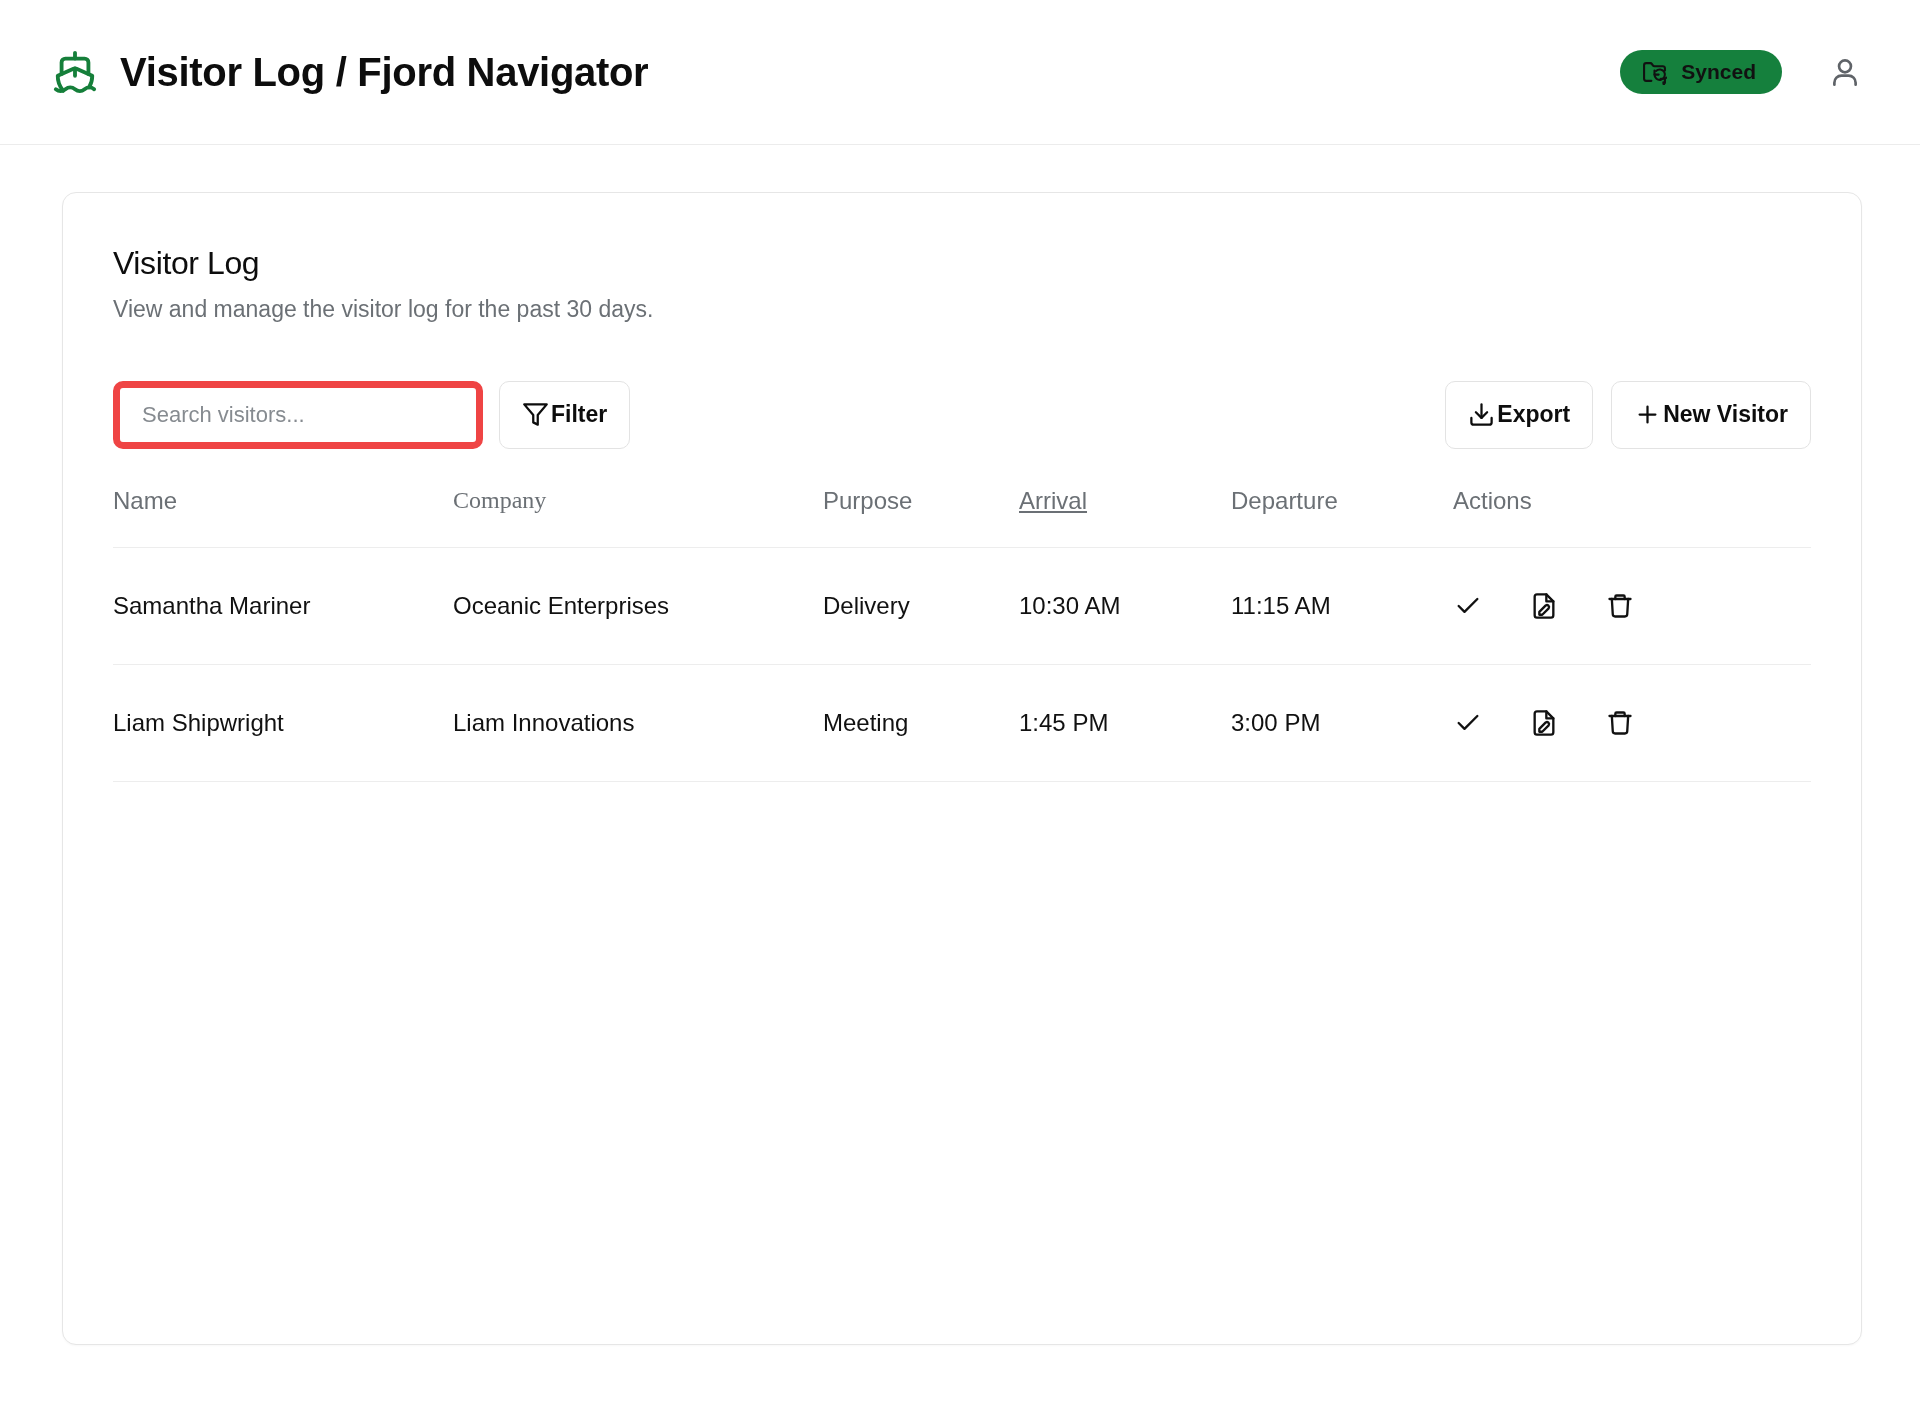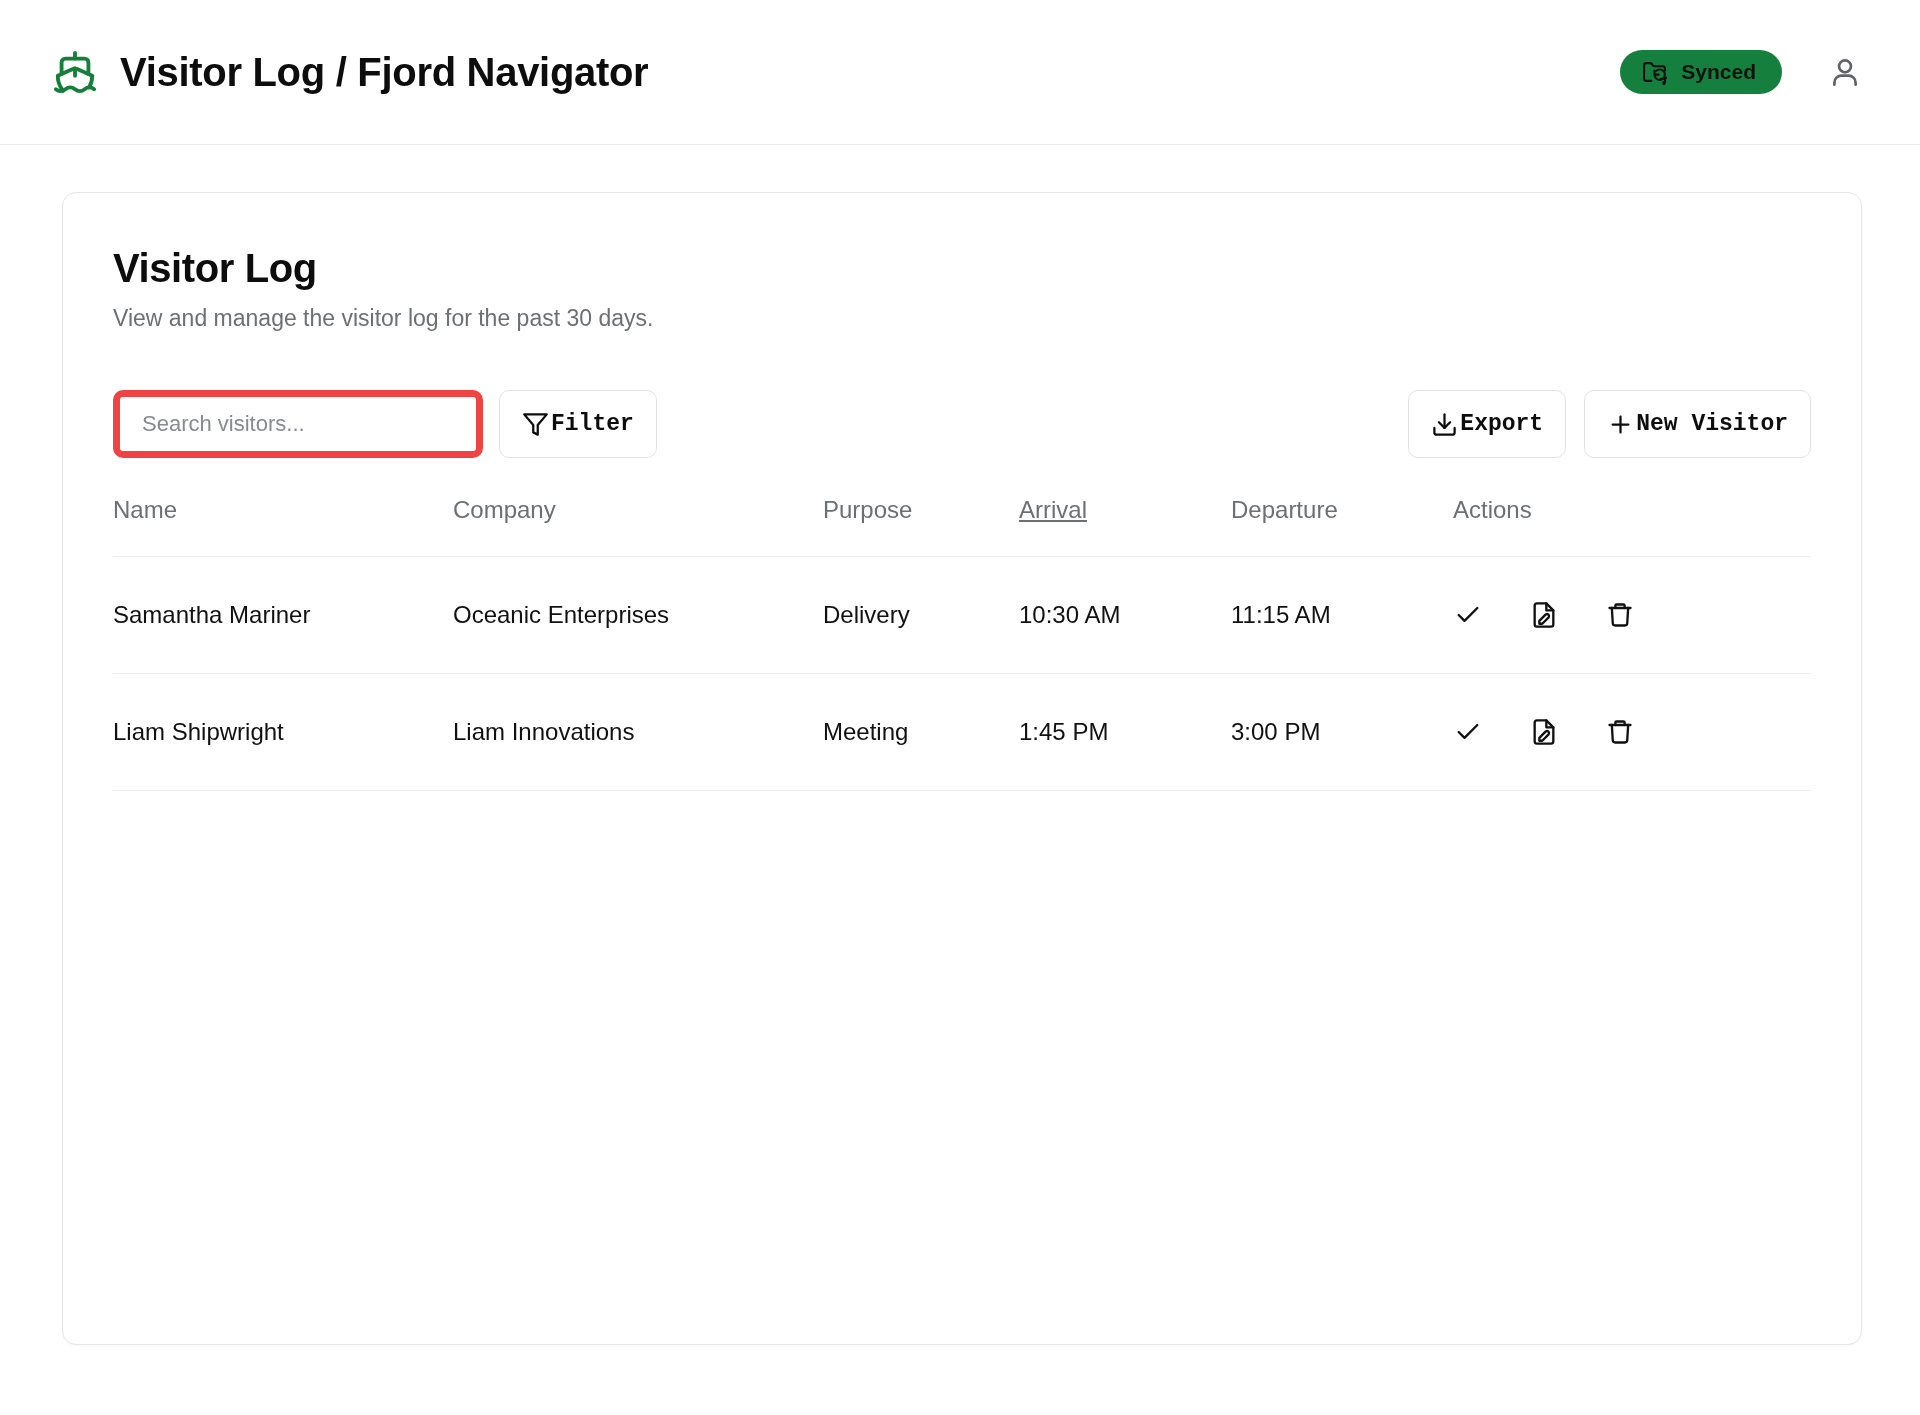--- a/index.html
+++ b/index.html
@@ -81,22 +81,22 @@
   .card {
     border: 1px solid #e6e6e6;
     border-radius: 14px;
     background: #ffffff;
     height: 1153px;
     box-shadow: 0 1px 2px rgba(0,0,0,0.03);
     padding: 52px 50px 0 50px;
   }
 
   .card-title {
-    font-size: 40px;
-    font-weight: bold;
+    font-size: 32px;
+    font-weight: normal;
     color: #0d0d0d;
     letter-spacing: -0.4px;
     line-height: 1.15;
   }
   .card-subtitle {
     margin-top: 14px;
     font-size: 23px;
     color: #6b7075;
     font-weight: normal;
   }
@@ -128,21 +128,21 @@
     border-radius: 10px;
     background: #ffffff;
     display: inline-flex;
     align-items: center;
     justify-content: center;
     gap: 2px;
     padding: 0 22px;
     font-size: 23px;
     font-weight: bold;
     color: #0d0d0d;
-    font-family: Liberation Mono, monospace;
+    font-family: Liberation Sans, sans-serif;
     cursor: pointer;
     white-space: nowrap;
   }
   .btn .btn-icon {
     width: 27px; height: 27px;
     display: block;
     flex: 0 0 auto;
     color: #0d0d0d;
   }
   .toolbar-right {
@@ -170,21 +170,21 @@
   .table td {
     font-size: 24px;
     color: #111111;
     padding: 43px 0 43px 0;
     border-bottom: 1px solid #ededed;
     vertical-align: middle;
   }
   .table tbody tr:last-child td { border-bottom: 1px solid #ededed; }
 
   .col-name      { width: 340px; }
-  .col-company   { width: 370px; }
+  .col-company   { width: 370px; font-family: Liberation Serif, serif; }
   .col-purpose   { width: 196px; }
   .col-arrival   { width: 212px; text-decoration: underline; }
   .col-departure { width: 222px; }
   .col-actions   { width: auto; margin-top: 39px; }
 
   .actions-cell {
     display: flex;
     align-items: center;
     gap: 46px;
   }

